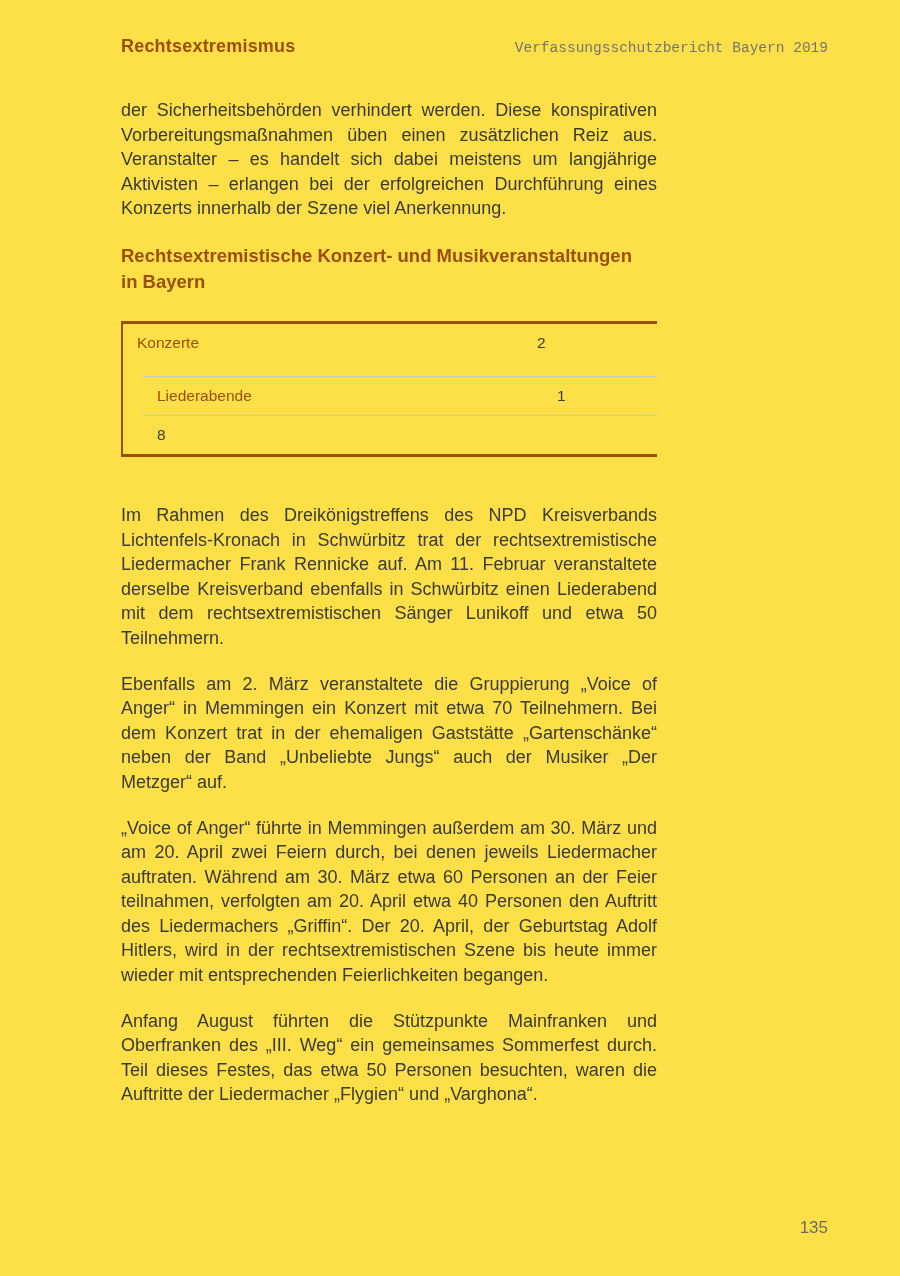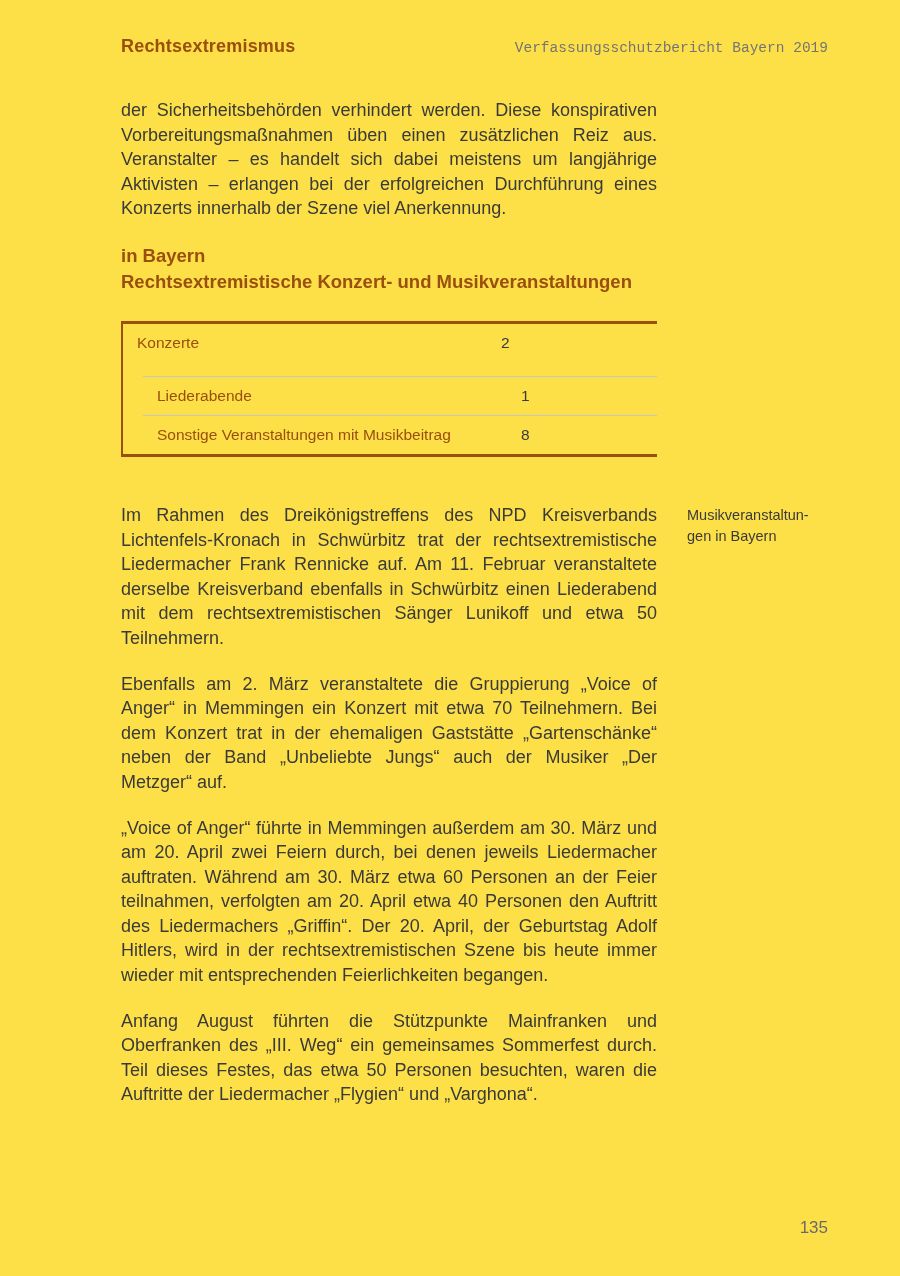--- a/index.html
+++ b/index.html
@@ -65,20 +65,21 @@
   .stats-table {
     border-top: 3px solid #9a4f0e;
     border-bottom: 3px solid #9a4f0e;
     border-left: 2px solid #9a4f0e;
     margin: 0 0 46px 0;
   }
   .stats-row {
     display: flex;
     align-items: flex-start;
     padding: 10px 0 10px 14px;
+    gap: 36px;
   }
   .stats-row.first { padding-bottom: 24px; }
   .stats-row + .stats-row { border-top: 1px solid #c6c6c5; margin-left: 20px; }
   .stats-row .row-label {
     width: 364px;
     font-size: 15.5px;
     color: #9a4f0e;
   }
   .stats-row .row-value {
     font-size: 15.5px;
@@ -115,45 +116,40 @@
   <header class="running-header">
     <span class="section-title">Rechtsextremismus</span>
     <span class="report-title">Verfassungsschutzbericht Bayern 2019</span>
   </header>
 
   <main class="content">
 
     <p class="body-par">der Sicherheitsbehörden verhindert werden. Diese konspirativen Vorbereitungsmaßnahmen üben einen zusätzlichen Reiz aus. Veranstalter – es handelt sich dabei meistens um langjährige Aktivisten – erlangen bei der erfolgreichen Durchführung eines Konzerts innerhalb der Szene viel Anerkennung.</p>
 
     <h2 class="section-heading">
+      <span>Rechtsextremistische Konzert- und Musikveranstaltungen</span>
       <span>in Bayern</span>
-      <span>Rechtsextremistische Konzert- und Musikveranstaltungen</span>
     </h2>
 
     <div class="stats-table">
       <div class="stats-row first">
         <span class="row-label">Konzerte</span>
         <span class="row-value">2</span>
       </div>
       <div class="stats-row">
         <span class="row-label">Liederabende</span>
         <span class="row-value">1</span>
       </div>
       <div class="stats-row">
-        <span class="row-label">Sonstige Veranstaltungen mit Musikbeitrag</span>
         <span class="row-value">8</span>
       </div>
     </div>
 
     <div class="para-wrap">
       <p class="body-par">Im Rahmen des Dreikönigstreffens des NPD Kreisverbands Lichtenfels-Kronach in Schwürbitz trat der rechtsextremistische Liedermacher Frank Rennicke auf. Am 11. Februar veranstaltete derselbe Kreisverband ebenfalls in Schwürbitz einen Liederabend mit dem rechtsextremistischen Sänger Lunikoff und etwa 50 Teilnehmern.</p>
-      <aside class="margin-note">
-        <span>Musikveranstaltun-</span>
-        <span>gen in Bayern</span>
-      </aside>
     </div>
 
 
     <p class="body-par">Ebenfalls am 2. März veranstaltete die Gruppierung „Voice of Anger“ in Memmingen ein Konzert mit etwa 70 Teilnehmern. Bei dem Konzert trat in der ehemaligen Gaststätte „Gartenschänke“ neben der Band „Unbeliebte Jungs“ auch der Musiker „Der Metzger“ auf.</p>
 
     <p class="body-par">„Voice of Anger“ führte in Memmingen außerdem am 30. März und am 20. April zwei Feiern durch, bei denen jeweils Liedermacher auftraten. Während am 30. März etwa 60 Personen an der Feier teilnahmen, verfolgten am 20. April etwa 40 Personen den Auftritt des Liedermachers „Griffin“. Der 20. April, der Geburtstag Adolf Hitlers, wird in der rechtsextremistischen Szene bis heute immer wieder mit entsprechenden Feierlichkeiten begangen.</p>
 
     <p class="body-par">Anfang August führten die Stützpunkte Mainfranken und Oberfranken des „III. Weg“ ein gemeinsames Sommerfest durch. Teil dieses Festes, das etwa 50 Personen besuchten, waren die Auftritte der Liedermacher „Flygien“ und „Varghona“.</p>
 
   </main>

